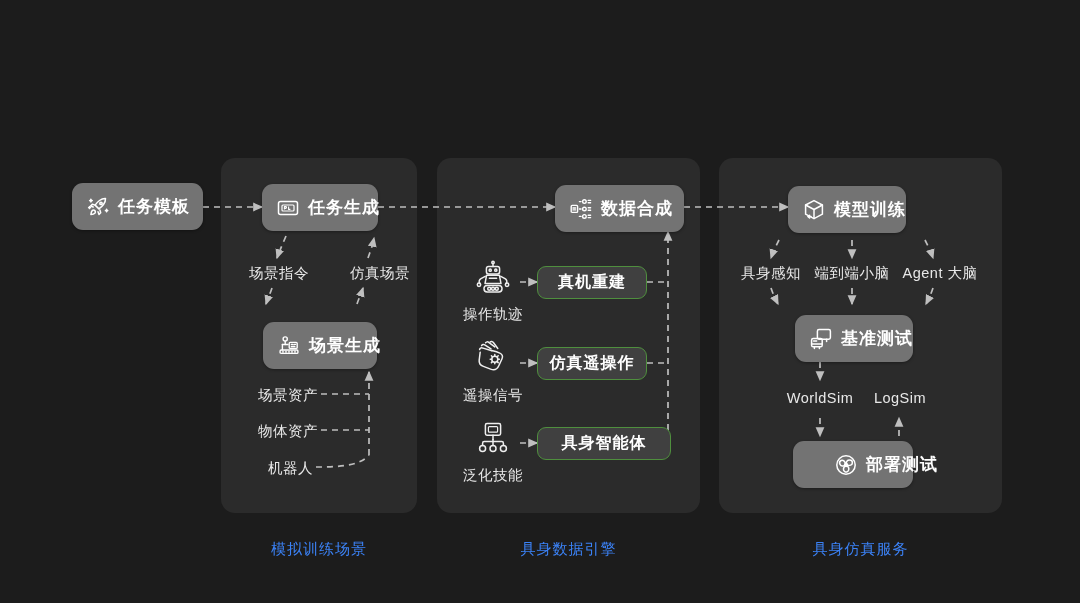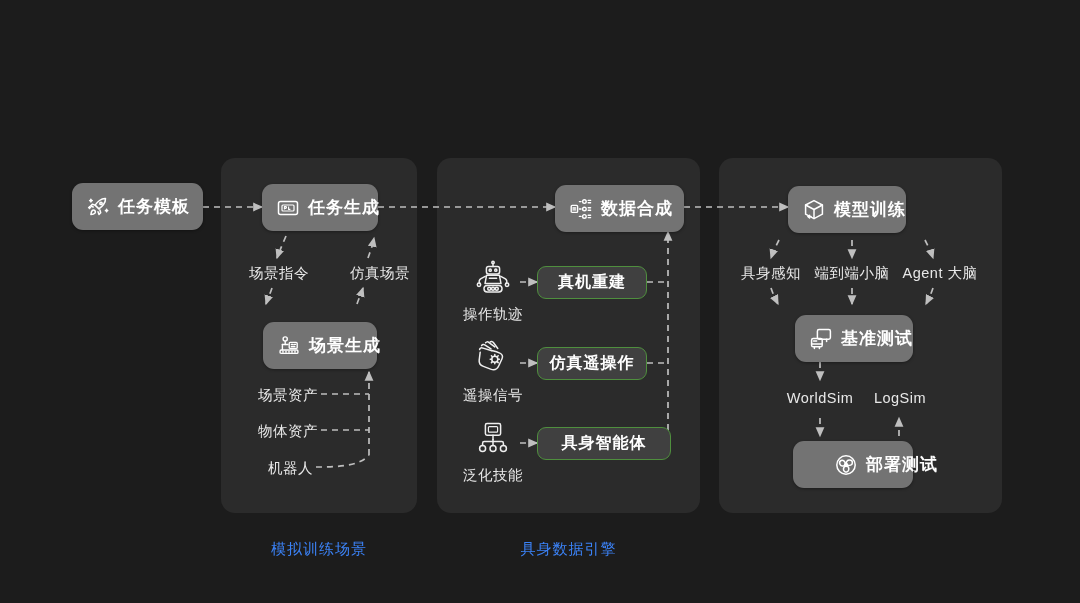--- a/index.html
+++ b/index.html
@@ -310,14 +310,15 @@
         <path d="M12 12c-2.6 1.6-4.9 1.2-6-.7-.85-1.5-.3-3 1-3.8 1.9-1.1 4.1.5 5 4.5z"></path>
         <path d="M12 12c2.6 1.5 3.5 3.7 2.4 5.6-.85 1.5-2.4 1.8-3.7 1-1.9-1.1-1.9-3.8 1.3-6.6z"></path>
         <circle cx="12" cy="12" r="1.5"></circle>
       </svg>
     </span>
     <span class="lbl">部署测试</span>
   </div>
 
   <div class="caption" style="left:221px;top:540px;width:196px;">模拟训练场景</div>
   <div class="caption" style="left:437px;top:540px;width:263px;">具身数据引擎</div>
+  <div class="caption" style="left:719px;top:540px;width:283px;">具身仿真服务</div>
 
 </div>
 
 </body></html>

